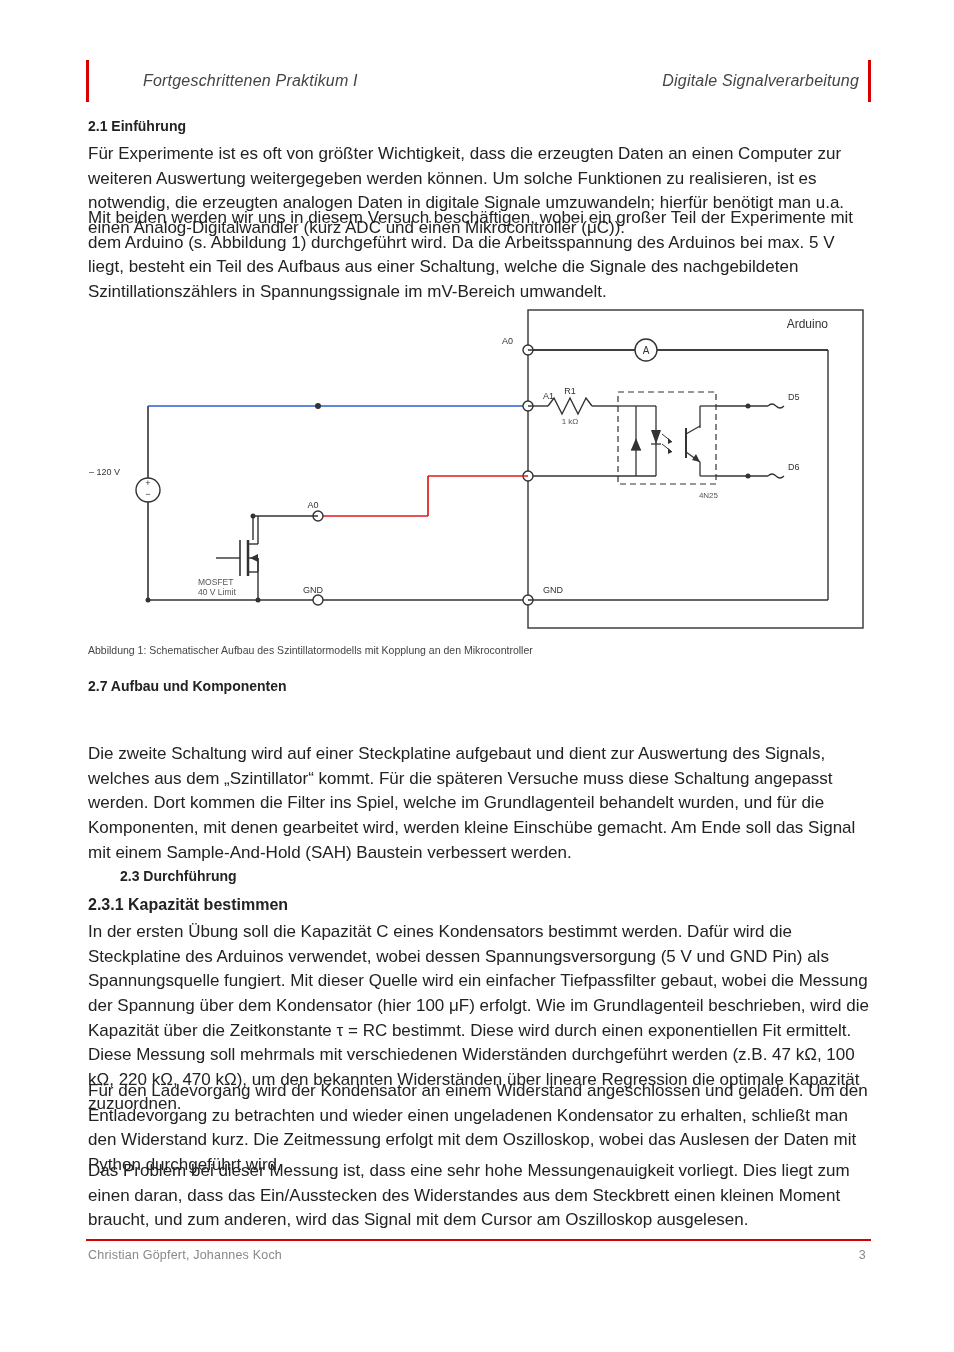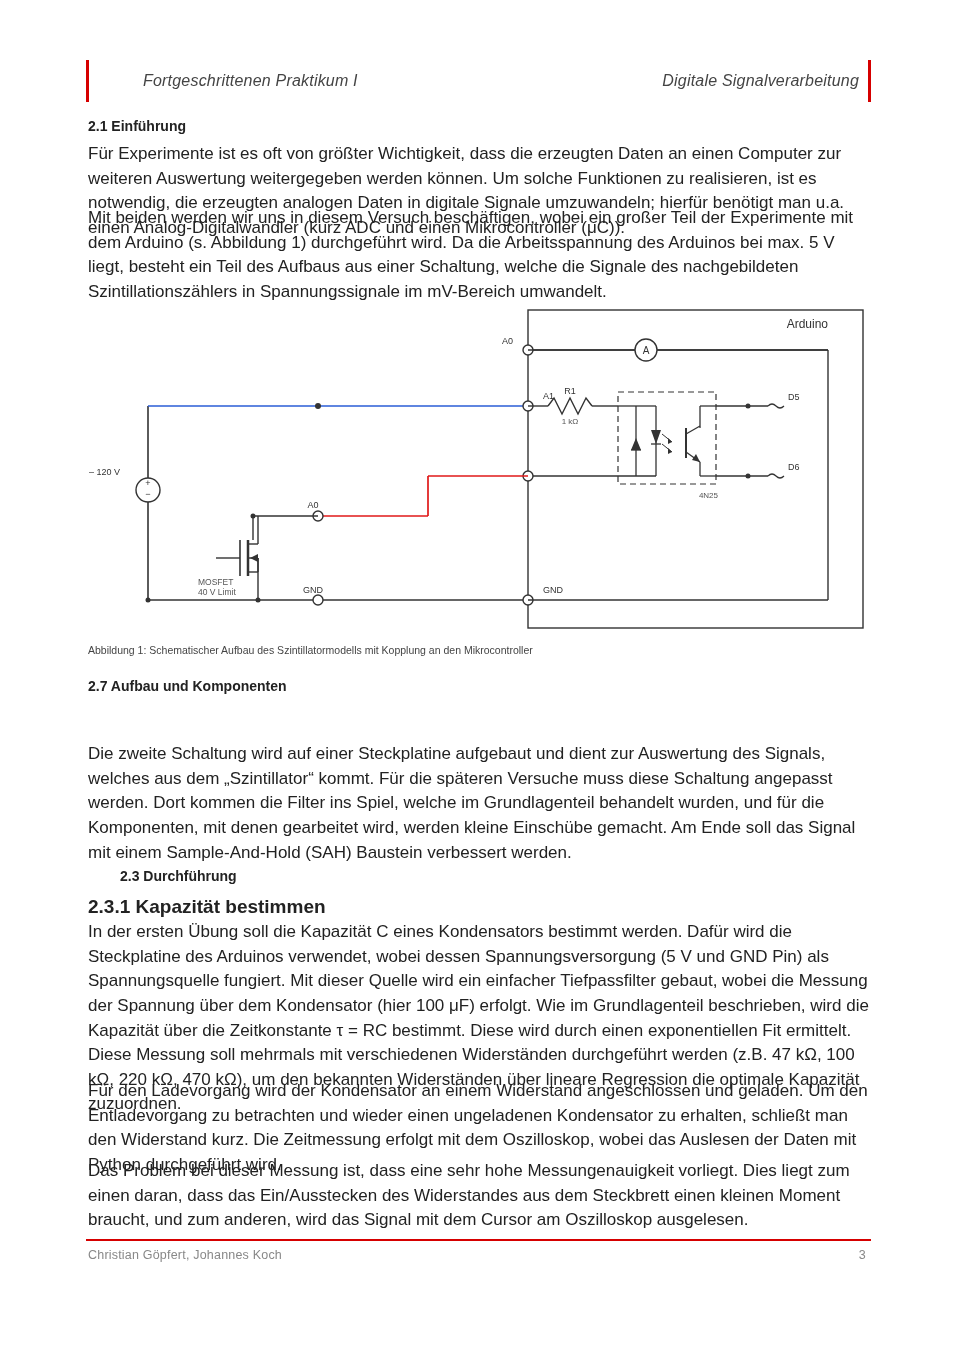--- a/index.html
+++ b/index.html
@@ -86,21 +86,21 @@
   }
   .p3 { top: 702px; }
   .p4 { top: 742px; }
 
   .h-2-3 {
     position: absolute; left: 88px; top: 868px;
     font-weight: 700; font-size: 14px; color: #222; margin-left: 32px;
   }
   .h-2-3-1 {
     position: absolute; left: 88px; top: 896px;
-    font-weight: 700; font-size: 19px; color: #222;
+    font-weight: 700; font-size: 16px; color: #222;
   }
   .p5 { top: 920px; }
   .p6 { top: 1079px; }
   .p7 { top: 1159px; }
 
   
   .diagram-wrap {
     position: absolute;
     left: 88px;
     top: 300px;

